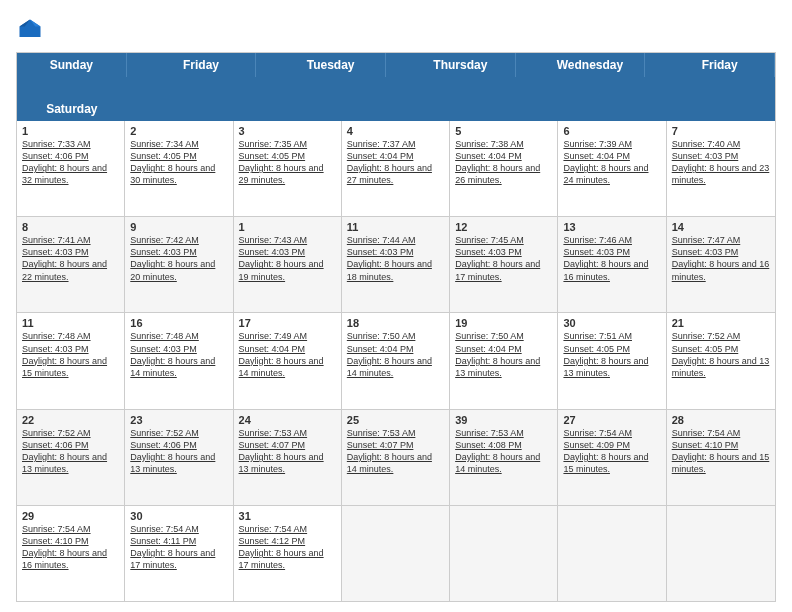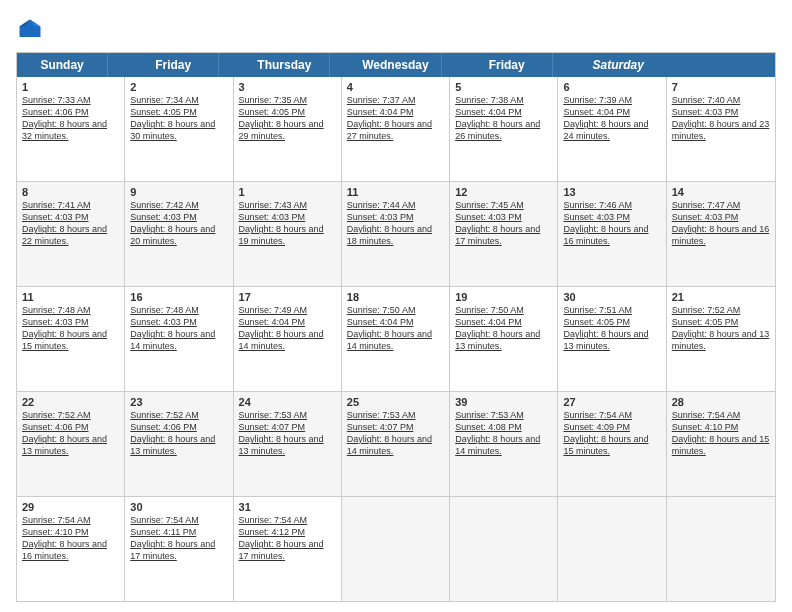--- a/index.html
+++ b/index.html
@@ -61,33 +61,33 @@
       color: #555;
     }
     .calendar {
       flex: 1;
       display: flex;
       flex-direction: column;
       border: 1px solid #ccc;
     }
     .cal-header-row {
       display: grid;
-      grid-template-columns: repeat(7, 1fr);
+      grid-template-columns: repeat(6, 1fr);
       background: #2e6da4;
       gap: 20px;
     }
     .cal-header-cell {
       color: #fff;
       font-size: 12px;
       font-weight: bold;
       text-align: center;
       padding: 5px 2px;
       border-right: 1px solid #4a85b8;
     }
-    .cal-header-cell:last-child { border-right: none; font-style: italic; }
+    .cal-header-cell:last-child { border-right: none; }
     .cal-body {
       display: flex;
       flex-direction: column;
       flex: 1;
     }
     .cal-row {
       display: grid;
       grid-template-columns: repeat(7, 1fr);
       flex: 1;
       border-top: 1px solid #ccc;
@@ -138,20 +138,21 @@
     <div class="title-block">
       <div class="month-title"></div>
       <div class="subtitle"></div>
     </div>
   </div>
 
   <div class="calendar">
     <div class="cal-header-row" id="cal-header">
         <div class="cal-header-cell">Sunday</div>
         <div class="cal-header-cell">Friday</div>
+        <div class="cal-header-cell">Tuesday</div>
         <div class="cal-header-cell">Thursday</div>
         <div class="cal-header-cell">Wednesday</div>
         <div class="cal-header-cell">Friday</div>
         <div class="cal-header-cell">Saturday</div>
       </div>
     <div class="cal-body" id="cal-body">
         <div class="cal-row">
           <div class="cal-cell"><span class="day-num">1</span>
         <span class="cell-text">Sunrise: 7:33 AM<br>Sunset: 4:06 PM<br>Daylight: 8 hours and 32 minutes.</span></div>
           <div class="cal-cell"><span class="day-num">2</span>

